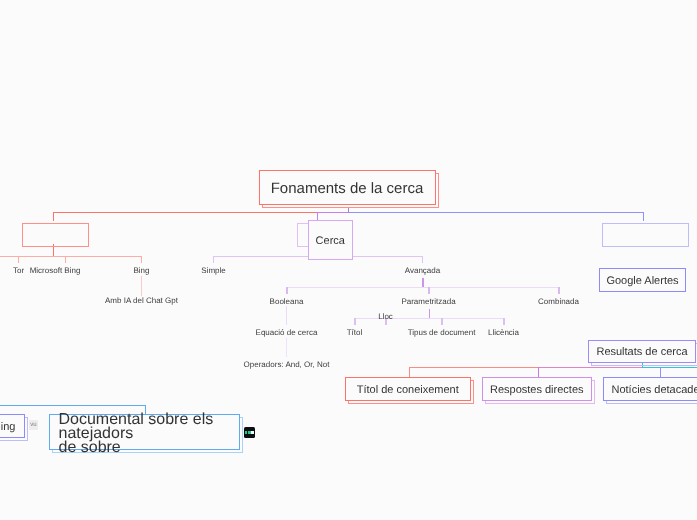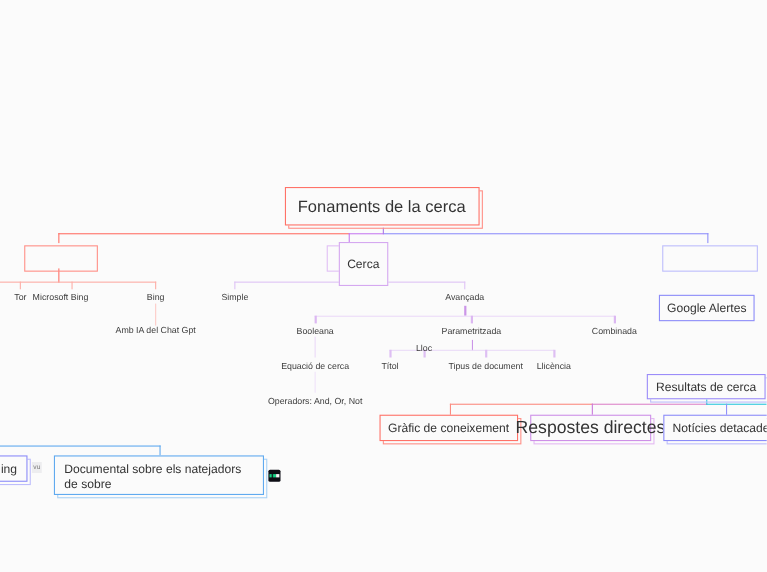--- a/index.html
+++ b/index.html
@@ -92,37 +92,37 @@
     <span class="txt" style="font-size:11px;">Google Alertes</span>
   </div>
 
   <div class="shadow" style="left:591px;top:342.5px;width:108px;height:23.5px;border-color:#BDBDFC;"></div>
   <div class="box" style="left:588px;top:339.5px;width:108px;height:23.5px;border-color:#9B8CF9;">
     <span class="txt" style="font-size:11px;">Resultats de cerca</span>
   </div>
 
   <div class="shadow" style="left:347.5px;top:380px;width:126.5px;height:23.5px;border-color:#FF8F87;"></div>
   <div class="box" style="left:344.5px;top:377px;width:126.5px;height:23.5px;border-color:#FF7268;">
-    <span class="txt" style="font-size:11px;">Gràfic de coneixement</span>
+    <span class="txt" style="font-size:11px;">Títol de coneixement</span>
   </div>
 
   <div class="shadow" style="left:485px;top:380px;width:109.5px;height:23.5px;border-color:#E4B9F3;"></div>
   <div class="box" style="left:482px;top:377px;width:109.5px;height:23.5px;border-color:#CE90E8;">
-    <span class="txt" style="font-size:16px;">Respostes directes</span>
+    <span class="txt" style="font-size:11px;">Respostes directes</span>
   </div>
 
   <div class="shadow" style="left:605.5px;top:380px;width:111.5px;height:23.5px;border-color:#BDBDFC;"></div>
   <div class="box" style="left:602.5px;top:377px;width:111.5px;height:23.5px;border-color:#8C8CF9;">
     <span class="txt" style="font-size:11px;">Notícies detacades</span>
   </div>
 
   <div class="shadow" style="left:51.5px;top:416.5px;width:191px;height:36px;border-color:#A9D2F7;"></div>
   <div class="box" style="left:48.5px;top:413.5px;width:191px;height:36px;border-color:#60AAEF;
               justify-content:flex-start;padding-left:9px;">
-    <span class="txt" style="font-size:11px;white-space:normal;line-height:14px;display:block;padding-top:3px;">
+    <span class="txt" style="font-size:16px;white-space:normal;line-height:14px;display:block;padding-top:3px;">
       <span style="display:block;">Documental sobre els natejadors</span>
       <span style="display:block;">de sobre</span>
     </span>
   </div>
 
   <div class="shadow" style="left:-26.5px;top:416.5px;width:54px;height:24px;border-color:#BDBDFC;"></div>
   <div class="box" style="left:-29.5px;top:413.5px;width:54px;height:24px;border-color:#8C8CF9;
               justify-content:flex-end;padding-right:8px;">
     <span class="txt" style="font-size:11px;padding-left:19px;">ing</span>
   </div>

